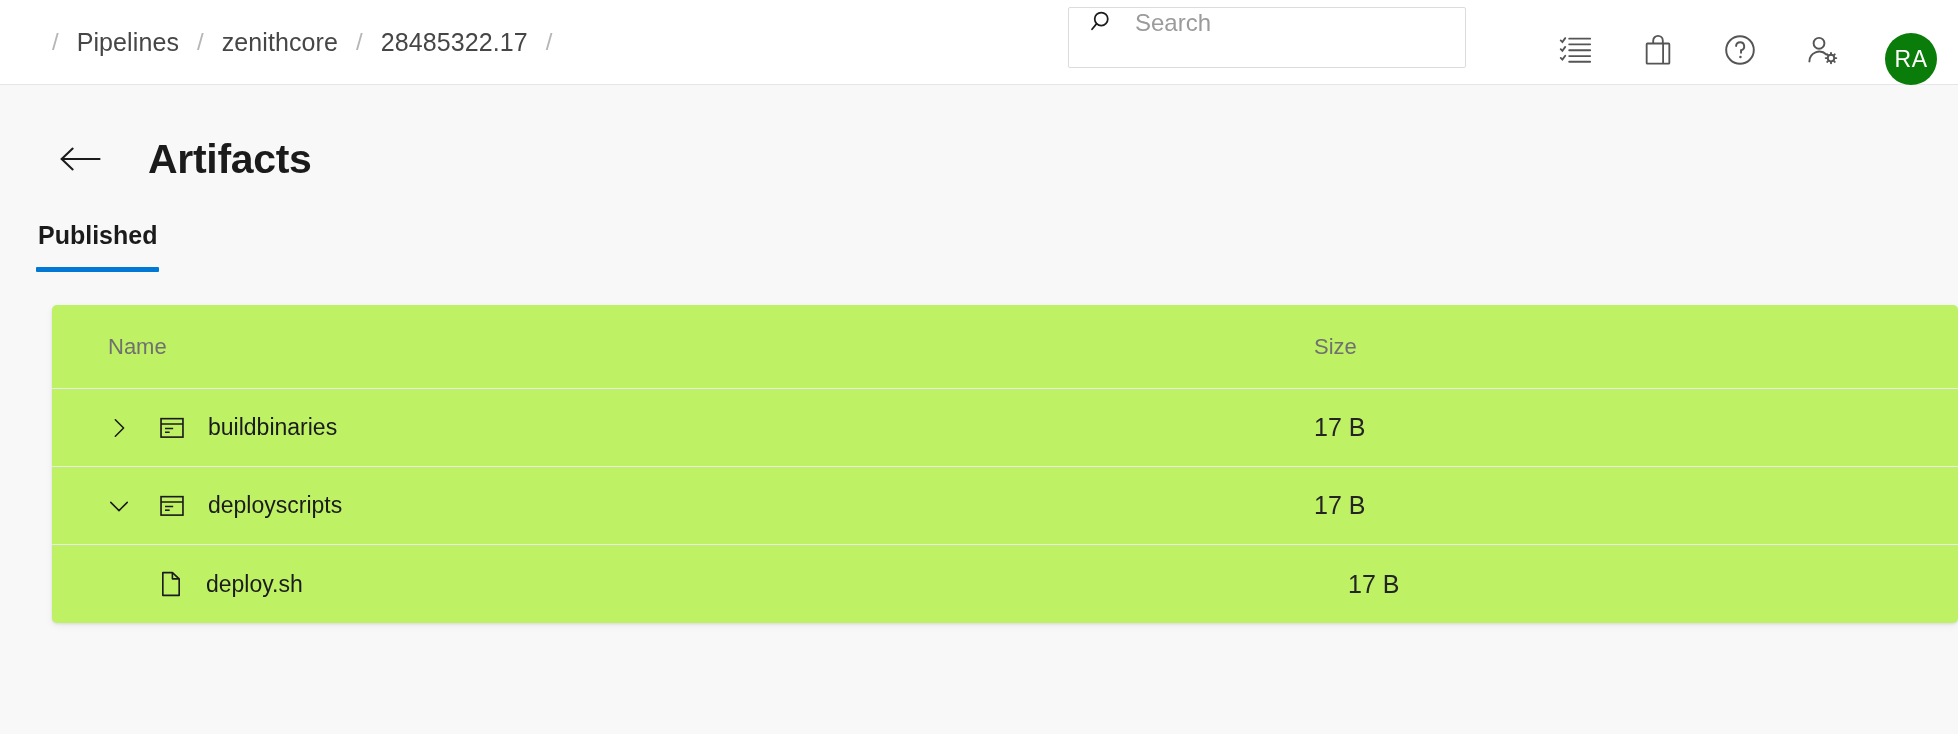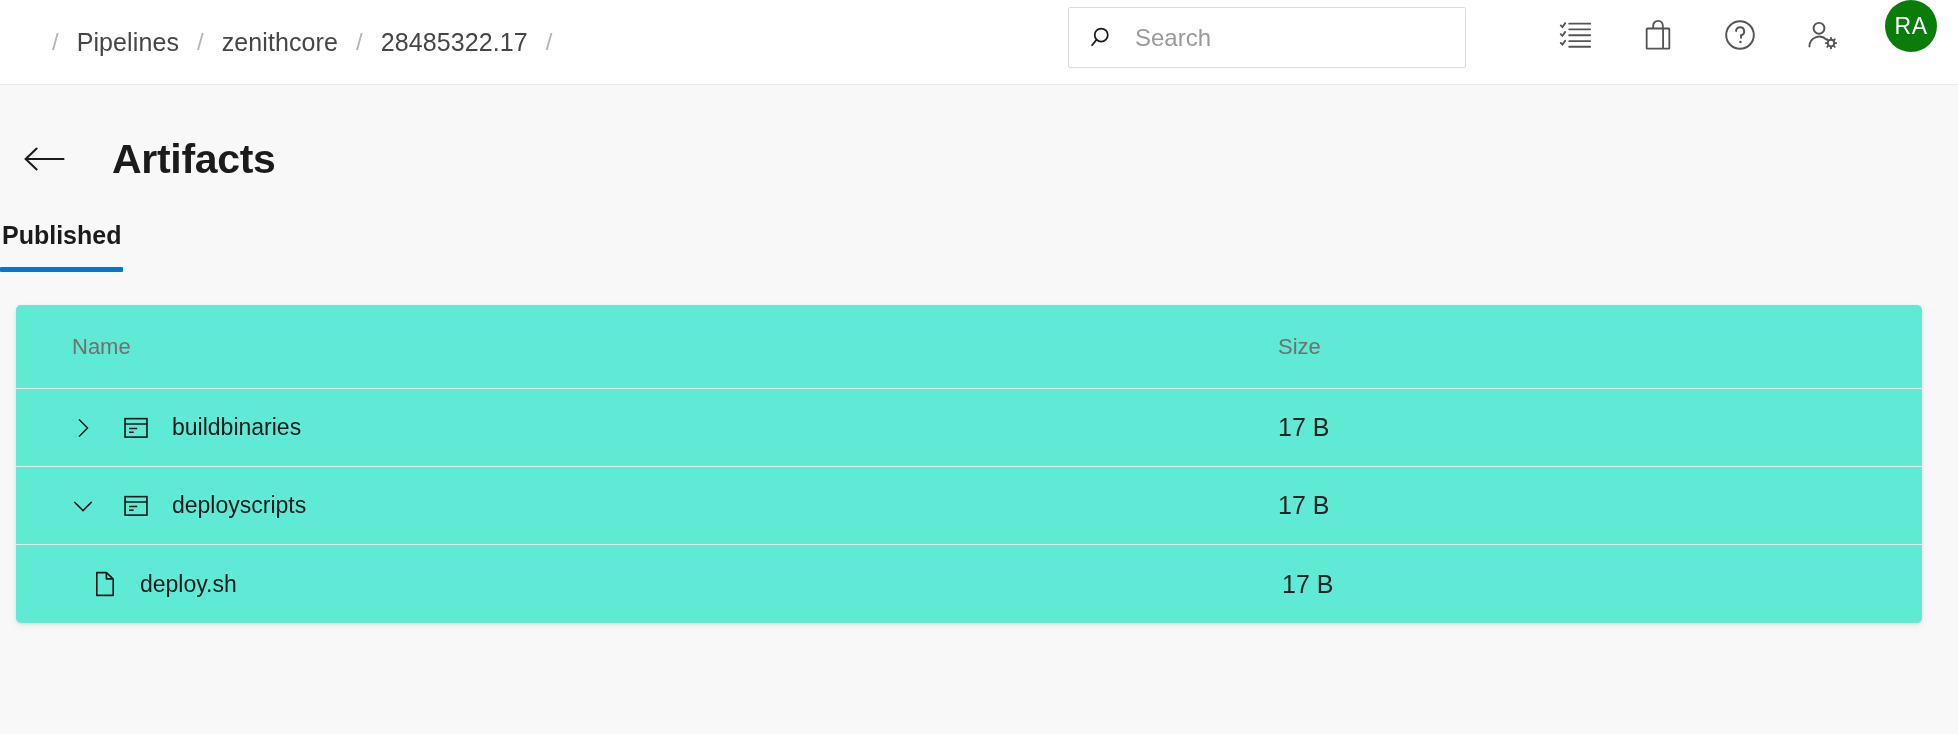--- a/index.html
+++ b/index.html
@@ -44,60 +44,60 @@
   .search-wrap {
     position: absolute;
     left: 1068px;
     top: 7px;
     width: 398px;
     height: 61px;
     border: 1px solid #dcdcdc;
     background: #fff;
     border-radius: 2px;
     display: flex;
-    align-items: center;
+    align-items: flex-start;
   }
   .search-icon { margin-left: 20px; display: flex; align-items: center; }
   .search-input {
     border: none; outline: none; background: transparent;
     font-family: "Liberation Sans", sans-serif;
     font-size: 24px;
     color: #242424;
     margin-left: 16px;
     width: 300px;
   }
   .search-input::placeholder { color: #9b9b9b; }
 
   .header-actions {
     position: absolute;
     right: 10px; top: 0;
     height: 85px;
     display: flex;
-    align-items: flex-start;
+    align-items: flex-end;
     gap: 12px;
   }
   .hicon {
     width: 70px; height: 70px;
     display: flex; align-items: center; justify-content: center;
     cursor: pointer;
   }
   .avatar {
     width: 52px; height: 52px;
     border-radius: 50%;
     background: #0a7c0a;
     color: #fff;
     font-size: 23px;
     letter-spacing: .5px;
     display: flex; align-items: center; justify-content: center;
     margin-left: 16px; margin-right: 11px;
     cursor: pointer;
   }
 
   
-  .page { position: relative; }
+  .page { position: relative; margin-left: 36px; }
 
   .page-head {
     display: flex;
     align-items: center;
     padding-left: 22px;
     margin-top: 46px;
     height: 56px;
   }
   .back-arrow { cursor: pointer; display: flex; align-items: center; }
   .page-title {
@@ -127,21 +127,21 @@
     position: absolute;
     left: 0; right: 0; bottom: 3px;
     height: 5px;
     background: #0078d4;
     border-radius: 1px;
   }
 
   
   .card {
     margin: 30px 36px 0 16px;
-    background: #5eead4;
+    background: #bef264;
     border-radius: 5px;
     box-shadow: 0 1px 3px rgba(0,0,0,.10), 0 3px 8px rgba(0,0,0,.05);
     overflow: hidden;
     width: 1906px;
   }
   .row {
     display: flex;
     align-items: center;
     height: 78px;
     border-bottom: 1px solid #eaeaea;
@@ -173,21 +173,21 @@
   }
   .row-icon {
     margin-left: 16px;
     display: flex; align-items: center;
   }
   .row-label {
     margin-left: 22px;
     font-size: 23px;
     color: #1b1b1b;
   }
-  .indent-1 { padding-left: 60px; }
+  .indent-1 { padding-left: 90px; }
   .indent-1 .row-icon { margin-left: 16px; }
 </style>
 </head>
 <body>
 
 <div class="topbar">
 
   <div class="breadcrumb">
     <span class="crumb-sep">/</span>
     <span class="crumb link">Pipelines</span>

